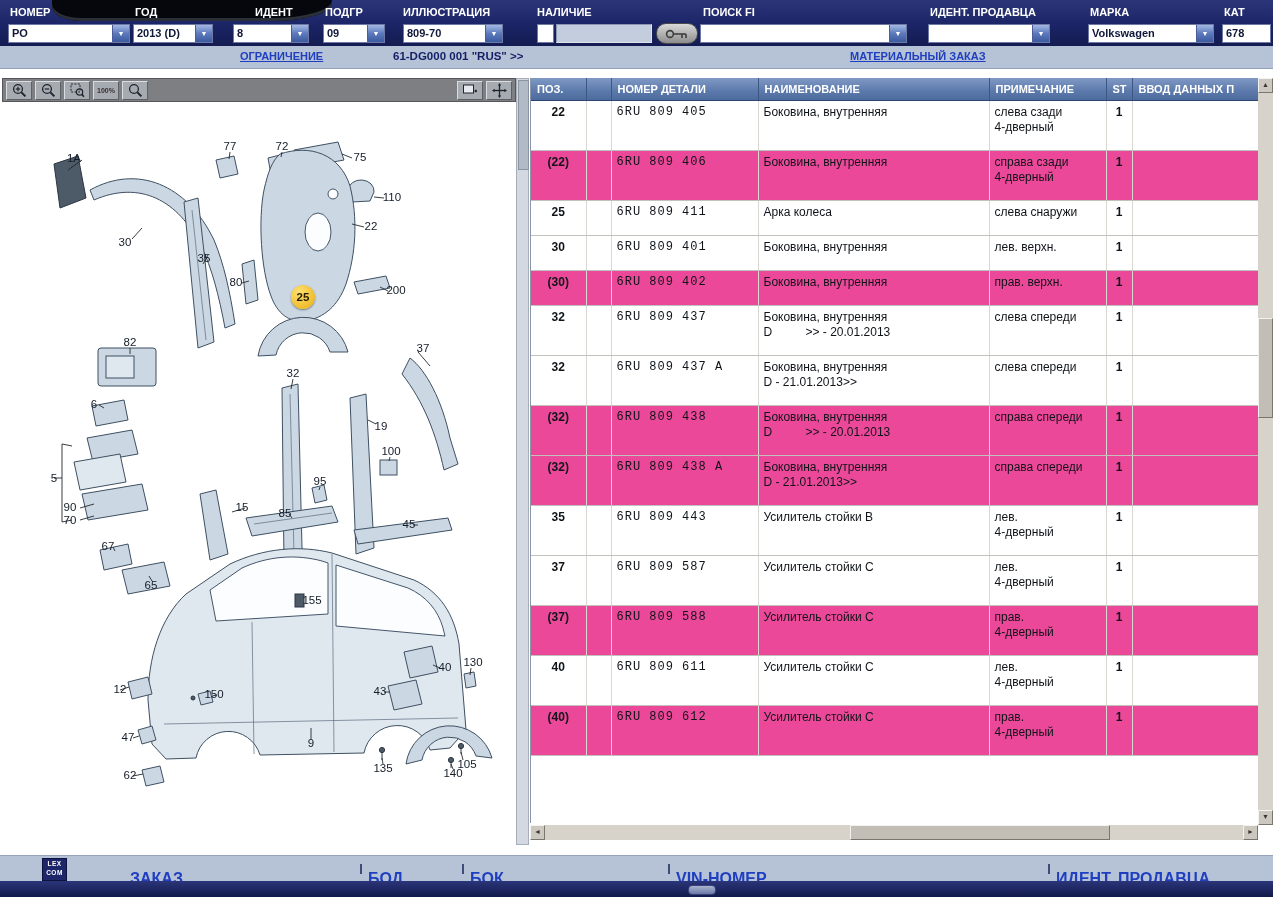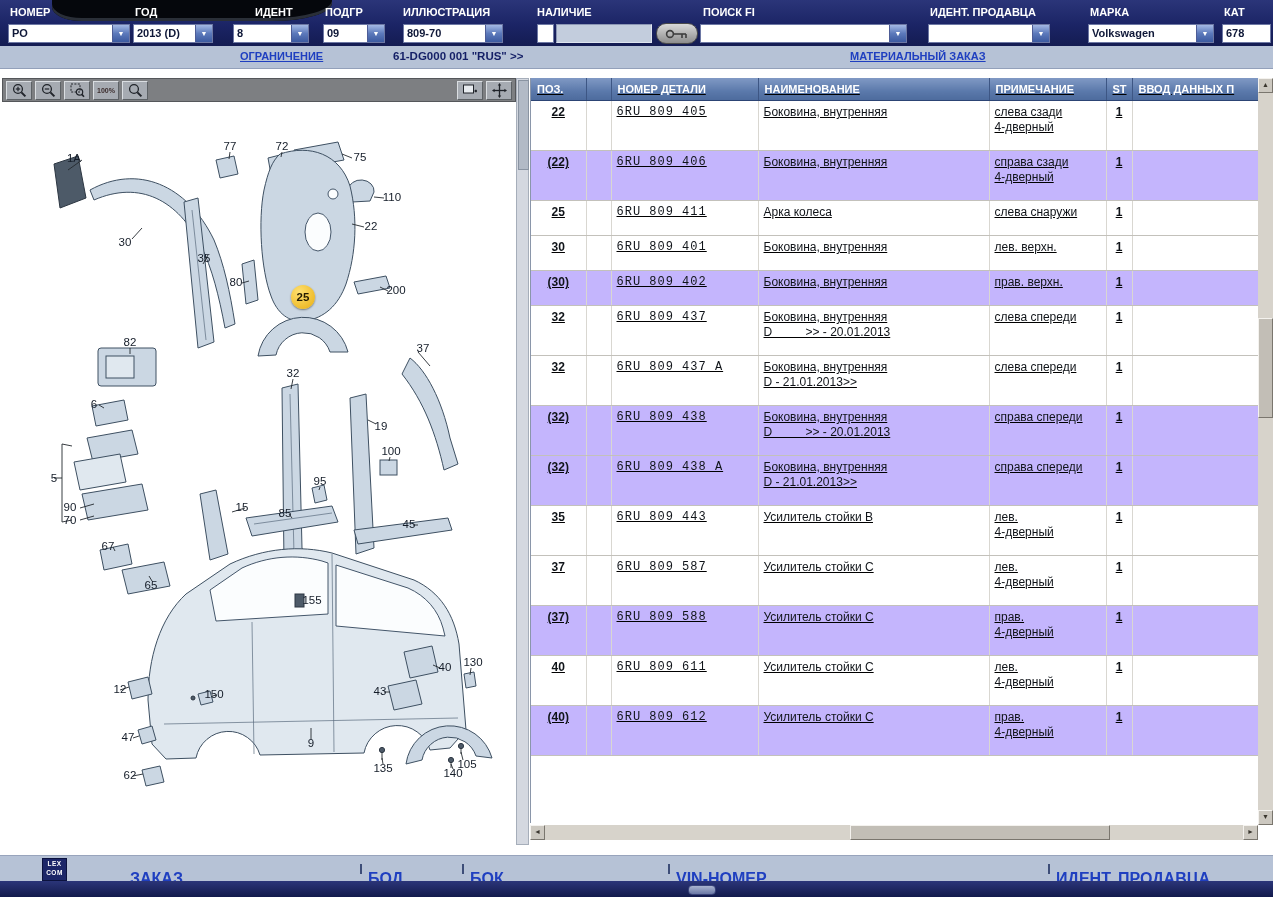--- a/index.html
+++ b/index.html
@@ -54,27 +54,27 @@
              border-radius:50%;display:flex;align-items:center;justify-content:center;
              font-weight:bold;color:#241b00;box-shadow:0 1px 2px rgba(0,0,0,.45);}
   .dvscroll{position:absolute;left:516px;top:78px;width:13px;height:767px;background:#d4d8e0;
             border:1px solid #a6aeba;box-sizing:border-box;}
   .dvthumb{position:absolute;left:1px;top:1px;width:9px;height:88px;background:#b2bac6;
            border:1px solid #8a94a2;}
 
   
   .table-wrap{position:absolute;left:530px;top:78px;width:728px;height:745px;overflow:hidden;
               border-left:1px solid #8a96aa;box-sizing:border-box;background:#fff;}
-  table.parts{border-collapse:collapse;table-layout:fixed;width:728px;text-decoration:underline;}
+  table.parts{border-collapse:collapse;table-layout:fixed;width:728px;}
   table.parts th{height:22px;background:linear-gradient(180deg,#8099c4 0%,#5b79ab 60%,#4d6b9d 100%);
            color:#fff;font-size:11px;font-weight:bold;text-align:left;padding:0 0 0 6px;
            border-right:1px solid #3d5684;border-bottom:1px solid #2c4474;white-space:nowrap;overflow:hidden;}
   table.parts td{vertical-align:top;padding:4px 5px 15px 5px;font-size:12px;line-height:15px;color:#101419;
            border-right:1px solid #d9d7d1;border-bottom:1px solid #c3c1bb;overflow:hidden;}
-  tr.shaded td{background:#c4b5fd;}
+  tr.shaded td{background:#ec4899;}
   td.c-pos{text-align:center;font-weight:bold;font-size:12px;}
   td.c-part{font-family:"Liberation Mono",monospace;font-size:12.5px;letter-spacing:1px;white-space:nowrap;}
   td.c-name,td.c-note{white-space:pre-wrap;}
   td.c-st{font-weight:bold;text-align:center;}
   tr.selected td{border-top:2px solid #16255e;border-bottom:2px solid #16255e;}
   tr.selected td:first-child{border-left:2px solid #16255e;}
   tr.selected td:last-child{border-right:2px solid #16255e;}
 
   
   .vscroll{position:absolute;left:1258px;top:78px;width:15px;height:747px;background:#d7d3cb;}

